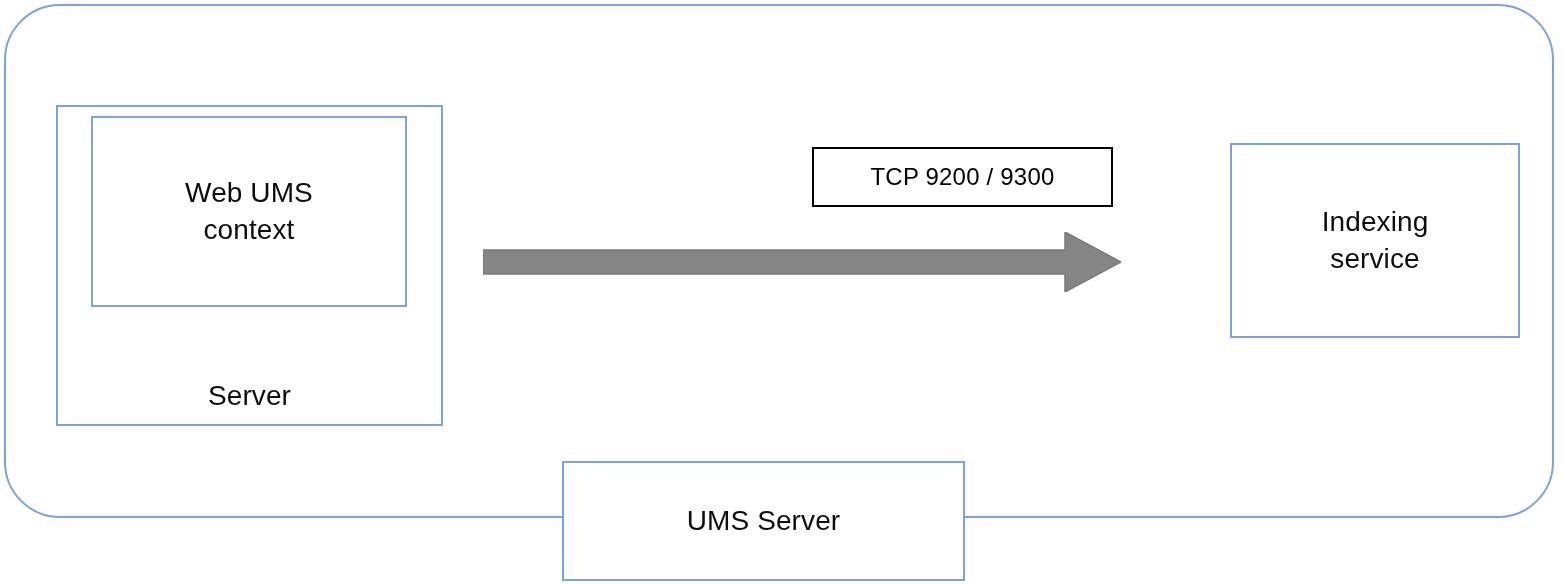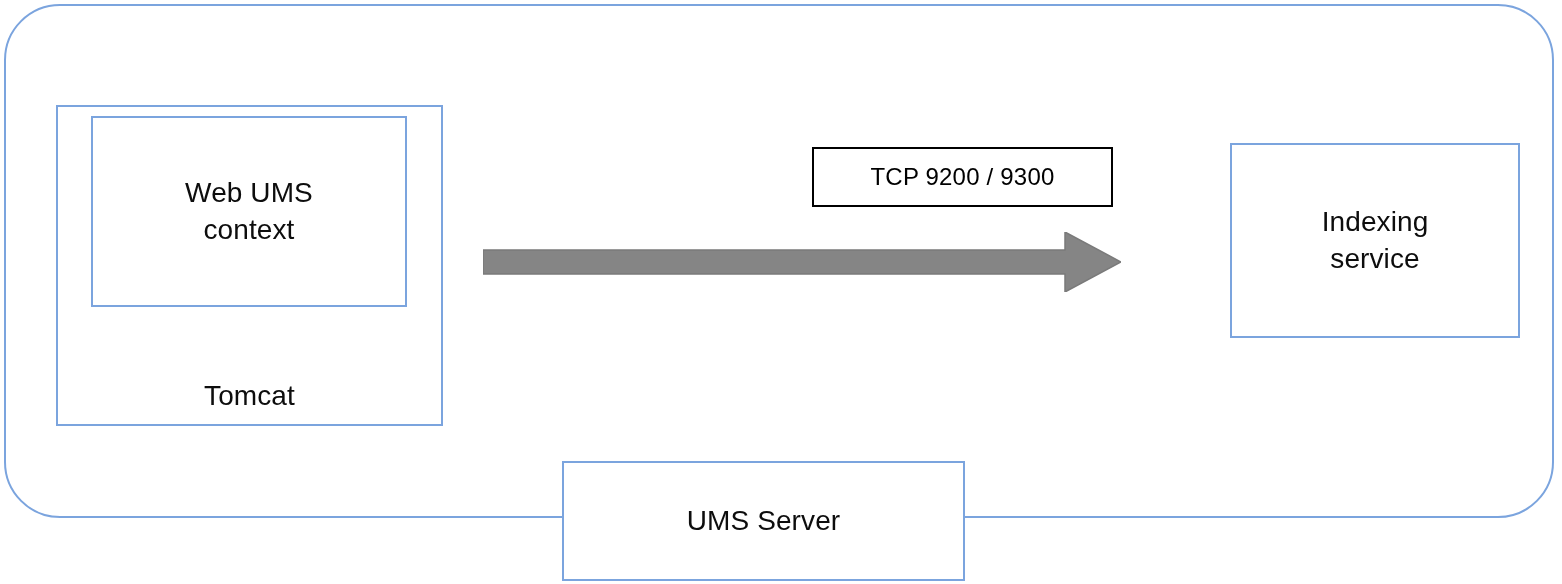--- a/index.html
+++ b/index.html
@@ -132,21 +132,21 @@
   }
 </style>
 </head>
 <body>
 
 <div id="diagram-canvas">
 
   <div class="outer-boundary"></div>
 
   <div class="node tomcat-box">
-    <div class="node-label tomcat-label">Tomcat</div>
+    <div class="node-label tomcat-label">Server</div>
   </div>
 
   <div class="node webums-box">
     <div class="node-label">Web UMS
 context</div>
   </div>
 
   <div class="flow-arrow">
     <svg viewBox="0 0 638 60" preserveAspectRatio="none">
       <polygon points="0,18 582,18 582,0 638,30 582,60 582,42 0,42" fill="#858585" stroke="#7a7a7a" stroke-width="1.5" stroke-linejoin="miter"></polygon>

